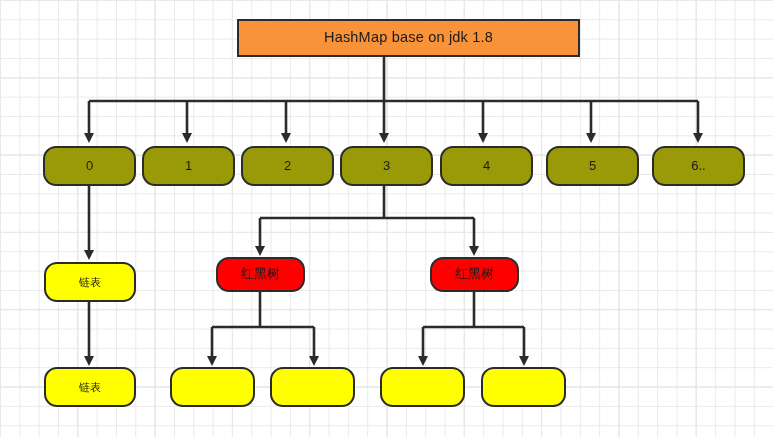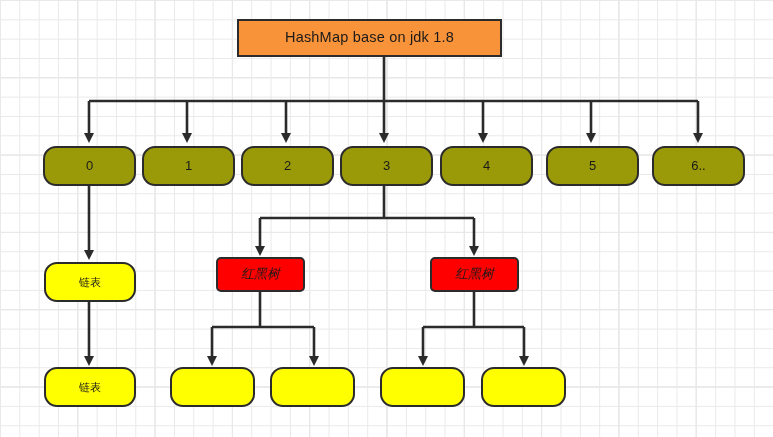--- a/index.html
+++ b/index.html
@@ -57,23 +57,22 @@
     border-radius: 13px;
     font-size: 13px;
   }
   .node-list {
     background: #ffff00;
     border-radius: 13px;
     font-size: 11px;
   }
   .node-tree {
     background: #ff0000;
-    border-radius: 5px;
+    border-radius: 13px;
     font-size: 13px;
-    font-style: italic;
   }
   .node-leaf {
     background: #ffff00;
     border-radius: 13px;
     font-size: 13px;
   }
 </style>
 </head>
 <body>
 
@@ -118,21 +117,21 @@
     </g>
 
     <g stroke="#2b2b2b" stroke-width="2.6" fill="none">
       <path d="M474,292 L474,327"></path>
       <path d="M423,327 L524,327"></path>
       <path d="M423,327 L423,361" marker-end="url(#arrow)"></path>
       <path d="M524,327 L524,361" marker-end="url(#arrow)"></path>
     </g>
   </svg>
 
-  <div class="node node-root" style="left:237px; top:19px; width:265px; height:38px;">
+  <div class="node node-root" style="left:237px; top:19px; width:343px; height:38px;">
     <span>HashMap base on jdk 1.8</span>
   </div>
 
   <div class="node node-bucket" style="left:43px; top:146px; width:93px; height:40px;">
     <span>0</span>
   </div>
   <div class="node node-bucket" style="left:142px; top:146px; width:93px; height:40px;">
     <span>1</span>
   </div>
   <div class="node node-bucket" style="left:241px; top:146px; width:93px; height:40px;">

